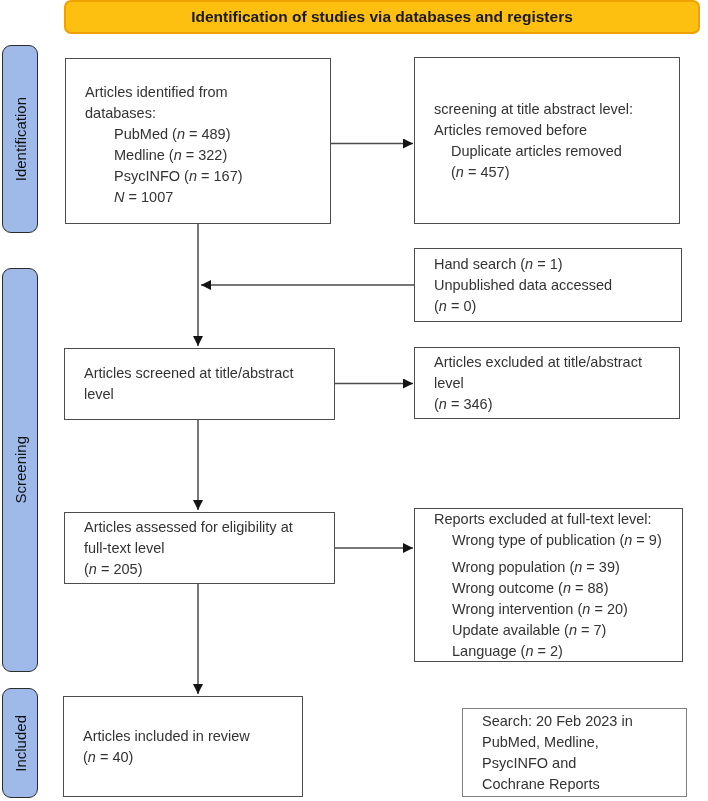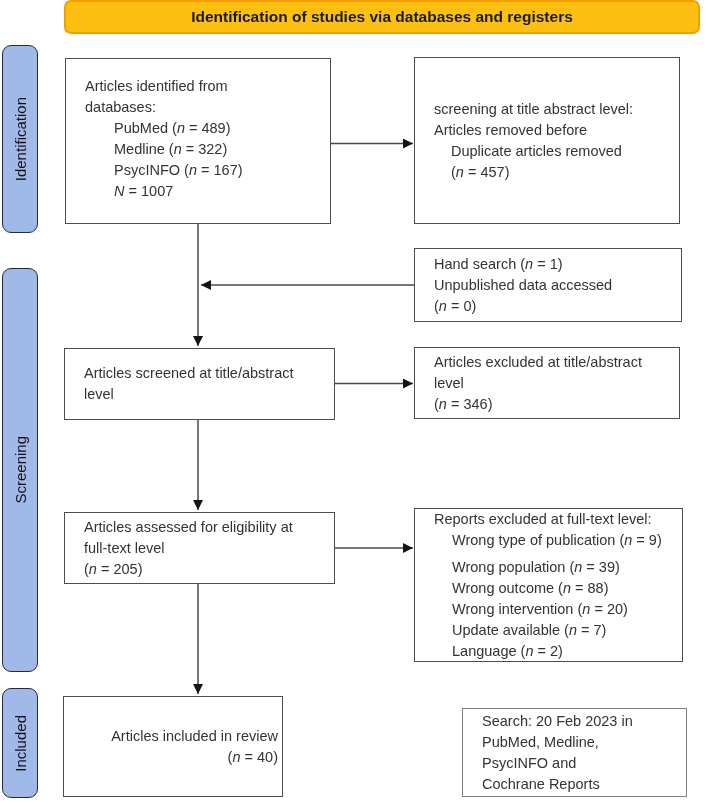--- a/index.html
+++ b/index.html
@@ -30,21 +30,21 @@
   }
   .stage-label span{
     writing-mode:vertical-rl; transform:rotate(180deg); white-space:nowrap;
   }
   .flow-box{
     position:absolute; background:#fff;
     border:1.5px solid var(--box-border); box-sizing:border-box;
     display:flex; flex-direction:column; justify-content:center;
     font-size:14.5px; line-height:21px;
   }
-  .flow-box.top-align{ justify-content:flex-start; padding-top:17px; }
+  .flow-box.top-align{ justify-content:flex-start; padding-top:23px; }
   .flow-box .lines{ padding-left:19px; padding-right:4px; }
   .flow-box .line{ white-space:nowrap; }
   .note-box{ border-width:1px; border-color:var(--note-border); }
   #arrows{ position:absolute; left:0; top:0; width:708px; height:801px; pointer-events:none; }
   .arrow-line{ stroke:var(--arrow); stroke-width:1.5; }
   .arrow-head{ fill:#141414; }
   i{ font-style:italic; }
 </style>
 </head>
 <body>
@@ -121,21 +121,21 @@
         <div class="line">Reports excluded at full-text level:</div>
         <div class="line" style="padding-left: 18px;">Wrong type of publication (<i>n</i> = 9)</div>
         <div class="line" style="padding-left: 18px; margin-top: 6px;">Wrong population (<i>n</i> = 39)</div>
         <div class="line" style="padding-left: 18px;">Wrong outcome (<i>n</i> = 88)</div>
         <div class="line" style="padding-left: 18px;">Wrong intervention (<i>n</i> = 20)</div>
         <div class="line" style="padding-left: 18px;">Update available (<i>n</i> = 7)</div>
         <div class="line" style="padding-left: 18px;">Language (<i>n</i> = 2)</div>
       </div>
   </div>
 
-  <div class="flow-box" style="left:63px; top:696px; width:220px; height:101px;text-align:right;">
+  <div class="flow-box" style="left:63px; top:696px; width:240px; height:101px;">
     <div class="lines">
         <div class="line">Articles included in review</div>
         <div class="line">(<i>n</i> = 40)</div>
       </div>
   </div>
 
   <div class="flow-box note-box" style="left:462px; top:708px; width:225px; height:89px;">
     <div class="lines">
         <div class="line">Search: 20 Feb 2023 in</div>
         <div class="line">PubMed, Medline,</div>

